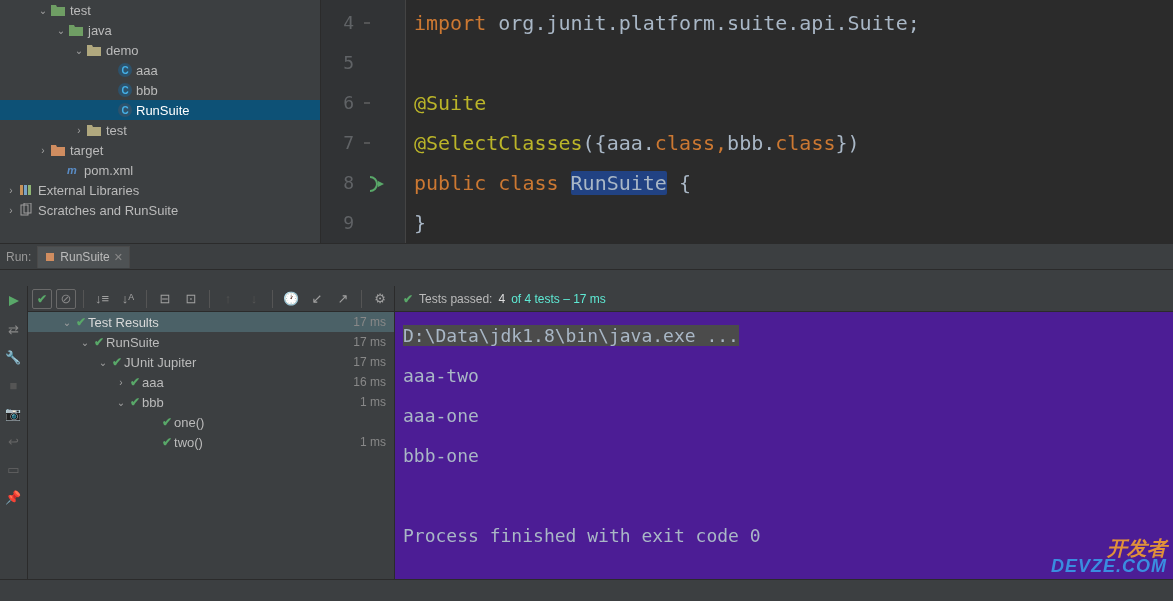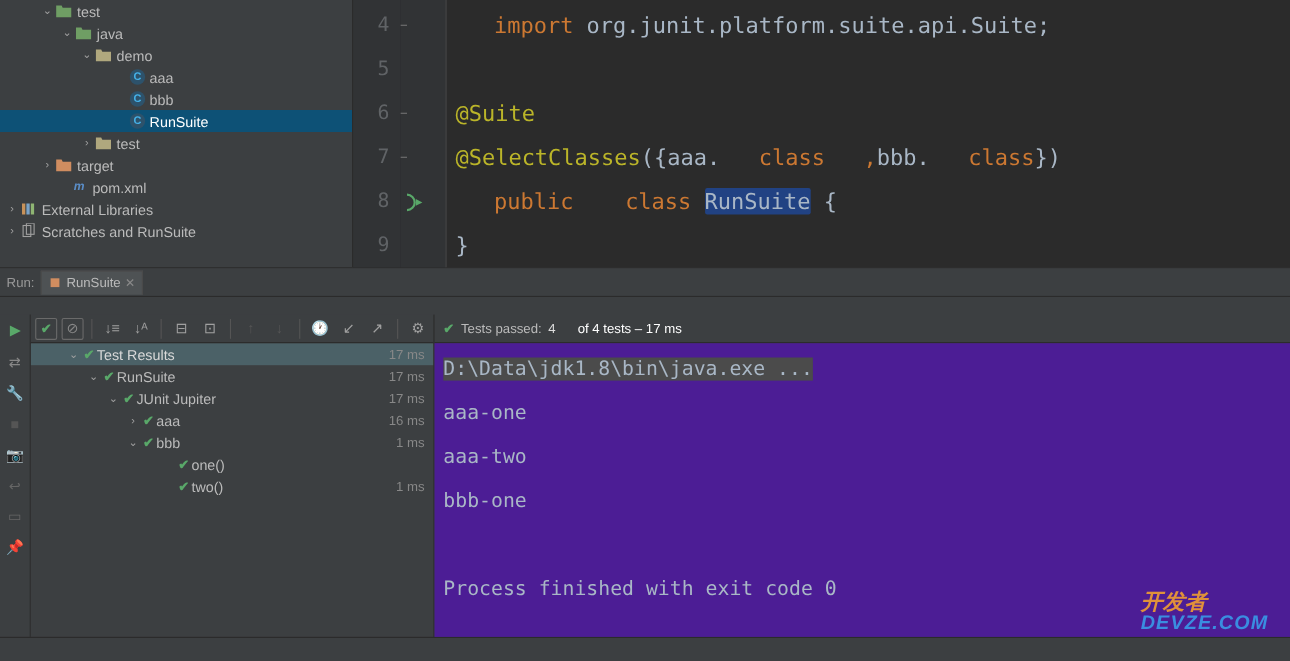--- a/index.html
+++ b/index.html
@@ -14,21 +14,21 @@
 .folder { color: #b0a87e; }
 .folder-src { color: #6f9e64; }
 .class-icon { color: #45b1e8; background: #2d526b; border-radius: 50%; width: 14px; height: 14px; font-size: 10px; font-weight: bold; }
 .target-folder { color: #d08d60; }
 .pom { color: #5a8dc7; font-weight: bold; font-style: italic; }
 .editor { flex: 1; background: #2b2b2b; display: flex; position: relative; }
 .gutter { width: 43px; background: #313335; text-align: right; padding-right: 10px; color: #606366; font-family: Consolas, monospace; font-size: 18px; line-height: 40px; padding-top: 3px; }
 .gutter-extra { width: 42px; background: #313335; border-right: 1px solid #444; position: relative; }
 .runmark { position: absolute; left: 4px; top: 175px; width: 18px; height: 18px; }
 .code { flex: 1; font-family: Consolas, monospace; font-size: 20px; line-height: 40px; padding-top: 3px; padding-left: 8px; }
-.kw { color: #cc7832; margin-left: 35px; }
+.kw { color: #cc7832; }
 .str { color: #a9b7c6; text-align: right; }
 .ann { color: #bbb529; }
 .cls { color: #a9b7c6; }
 .brace { color: #a9b7c6; }
 .hl { background: #214283; border-radius: 2px; }
 .bottom { flex: 1; display: flex; flex-direction: column; background: #3c3f41; border-top: 1px solid #2b2b2b; gap: 16px; }
 .run-header { height: 26px; display: flex; align-items: center; background: #3c3f41; border-bottom: 1px solid #2b2b2b; padding-left: 6px; gap: 6px; }
 .runtab { display: flex; align-items: center; gap: 4px; padding: 0 6px; height: 22px; border: 1px solid #4a4a4a; border-bottom: none; background: #4e5254; color: #bbb; font-size: 12px; }
 .run-body { flex: 1; display: flex; }
 .run-left { width: 28px; background: #3c3f41; border-right: 1px solid #2b2b2b; display: flex; flex-direction: column; align-items: center; padding-top: 6px; gap: 10px; color: #888; }
@@ -42,21 +42,21 @@
 .res-row { display: flex; align-items: center; height: 20px; padding-right: 8px; }
 .res-row .name { flex: 1; display: flex; align-items: center; gap: 2px; }
 .res-row .time { color: #888; font-size: 12px; text-align: center; }
 .res-header { background: #4b6167; color: #d9d9d9; }
 .check { color: #59a869; font-size: 12px; font-weight: bold; }
 .run-out { flex: 1; display: flex; flex-direction: column; }
 .out-header { height: 26px; display: flex; align-items: center; border-bottom: 1px solid #2b2b2b; padding-left: 8px; gap: 6px; color: #bbb; font-size: 12px; }
 .out-body { flex: 1; background: #4c1d95; font-family: Consolas, monospace; font-size: 18px; line-height: 40px; padding: 4px 8px; color: #a9b7c6; position: relative; }
 .cmd { background: #4b4b4b; }
 .footer { height: 22px; background: #3c3f41; border-top: 1px solid #2b2b2b; }
-.watermark { position: absolute; right: 20px; bottom: 4px; font-family: Arial; font-style: italic; font-weight: bold; line-height: 18px; pointer-events: none; }
+.watermark { position: absolute; right: 6px; bottom: 4px; text-align: right; font-family: Arial; font-style: italic; font-weight: bold; line-height: 18px; pointer-events: none; }
 .watermark .a { color: #e0913a; font-size: 20px; }
 .watermark .b { color: #3a8de0; font-size: 18px; letter-spacing: 1px; }
 </style>
 </head>
 <body>
 
 <div class="root">
   <div class="top">
     <div class="sidebar">
       <div id="tree-container">
@@ -288,27 +288,27 @@
               </div>
               <div class="time">1 ms</div>
             </div>
           </div>
       </div>
       <div class="run-out">
         <div class="out-header">
           <span class="check">✔</span>
           <span>Tests passed:</span>
           <span style="color:#ddd;font-weight:500;">4</span>
-          <span style="color:#ffffff;margin-left:14px;">of 4 tests – 17 ms</span>
+          <span style="color:#5eead4;">of 4 tests – 17 ms</span>
         </div>
         <div class="out-body">
           <div><span class="cmd">D:\Data\jdk1.8\bin\java.exe ...</span></div>
           <div id="out-lines">
+              <div>aaa-two</div>
               <div>aaa-one</div>
-              <div>aaa-two</div>
               <div>bbb-one</div>
               <div>&nbsp;</div>
               <div>Process finished with exit code 0</div>
             </div>
           <div class="watermark">
             <div class="a">开发者</div>
             <div class="b">DEVZE.COM</div>
           </div>
         </div>
       </div>

